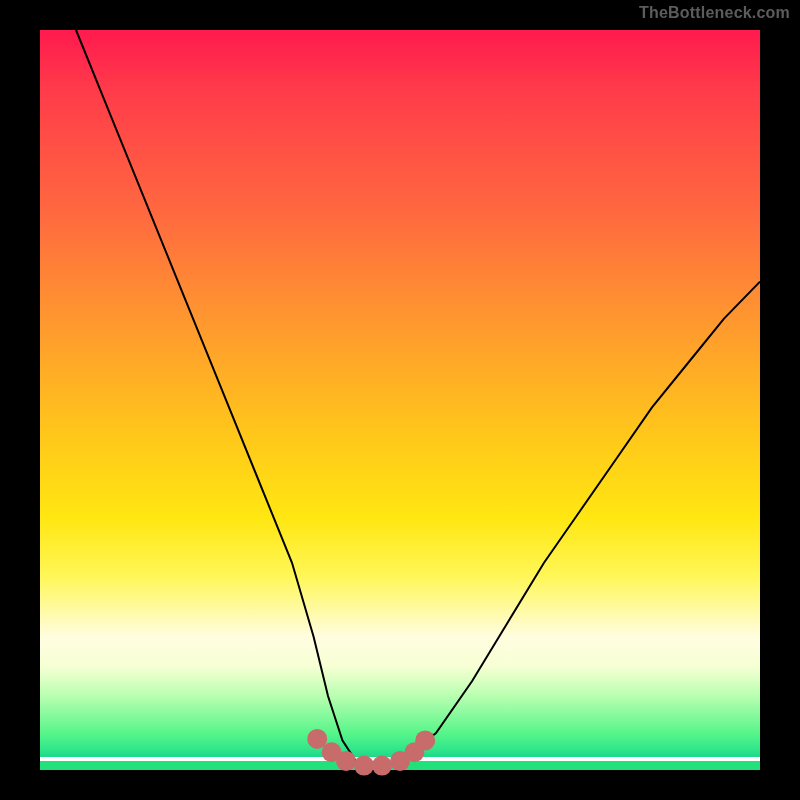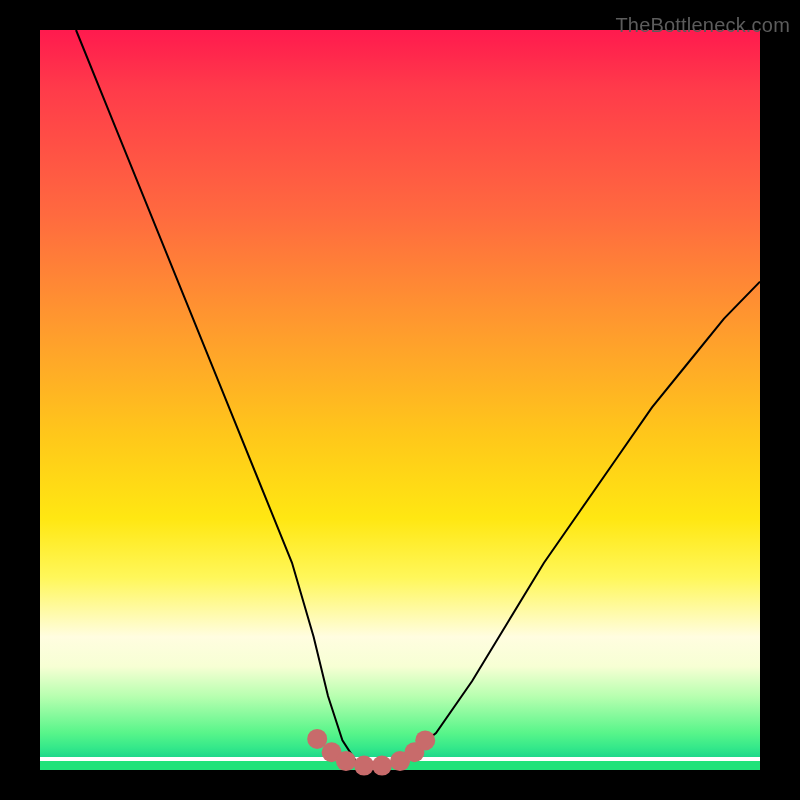--- a/index.html
+++ b/index.html
@@ -42,25 +42,25 @@
       #34e88a 97%,
       #1ed98b 98.2%,
       #ffffff 98.2%,
       #ffffff 98.8%,
       #21e27a 98.8%,
       #21e27a 100%
     );
   }
   .watermark {
     position: absolute;
-    top: 14px;
+    top: 4px;
     right: 10px;
     color: #5c5c5c;
-    font-size: 20px;
-    font-weight: 400;
+    font-size: 16px;
+    font-weight: 700;
     letter-spacing: 0.2px;
     user-select: none;
   }
   svg.curve {
     position: absolute;
     left: 0;
     top: 0;
     width: 720px;
     height: 740px;
     overflow: visible;

